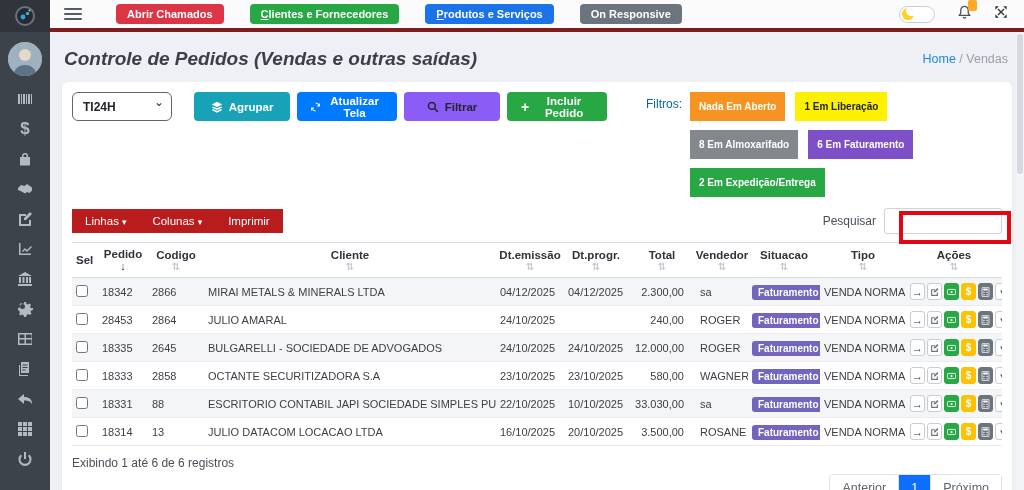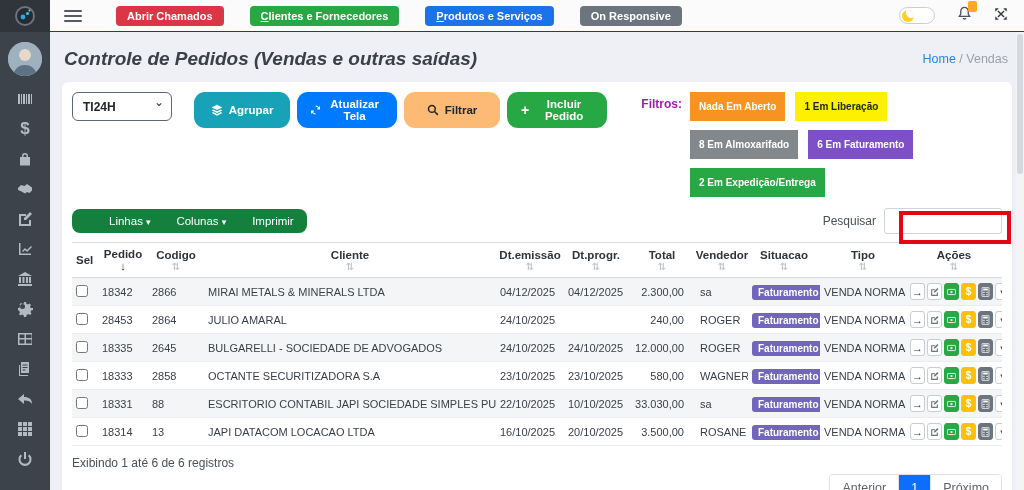--- a/index.html
+++ b/index.html
@@ -11,21 +11,21 @@
   }
   
   .sidebar { position:absolute; left:0; top:0; width:50px; height:490px; background:#3d434b; z-index:20; }
   .logo-box { height:32px; background:#30353c; display:flex; align-items:center; justify-content:center; }
   .avatar { width:34px; height:34px; border-radius:50%; margin:10px auto 8px; overflow:hidden; background:#8ea0b0; display:block; }
   .side-ic { height:30px; width:50px; display:flex; align-items:center; justify-content:center; color:#b3bac1; cursor:pointer; }
   .side-ic svg { width:16px; height:16px; fill:#b3bac1; }
   .side-ic.txt { font-size:17px; font-weight:bold; color:#b3bac1; }
   
   .navbar { position:absolute; left:50px; top:0; width:974px; height:32px; background:#fbfbfc;
-    border-bottom:1px solid #7f1d1d; display:flex; align-items:center; z-index:15; padding:0 16px 0 14px; }
+    border-bottom:4px solid #7f1d1d; display:flex; align-items:center; z-index:15; padding:0 16px 0 14px; }
   .hamburger { width:18px; cursor:pointer; margin-right:34px; }
   .hamburger span { display:block; height:2px; background:#565b61; margin:3px 0; border-radius:1px; }
   .nav-btn { border:none; color:#fff; font-weight:700; font-size:11px; padding:4px 11px; border-radius:4px;
     margin-right:26px; cursor:pointer; font-family:inherit; }
   .nav-btn.red { background:#dc3545; }
   .nav-btn.green { background:#28a745; }
   .nav-btn.blue { background:#1a73e8; }
   .nav-btn.gray { background:#6c757d; margin-right:0; }
   .uf::first-letter { text-decoration: underline; }
   .nav-right { margin-left:auto; display:flex; align-items:center; gap:22px; }
@@ -43,39 +43,39 @@
   h1 { font-size:19px; font-style:italic; font-weight:700; color:#3b4046;text-align:center; }
   .breadcrumb { font-size:12.5px; color:#9aa0a6; }
   .breadcrumb a { color:#1e88e5; text-decoration:none; cursor:pointer; }
   .card { background:#fff; border-radius:6px; box-shadow:0 1px 2px rgba(40,50,60,.08); margin:0 12px; padding:10px; }
   
   .controls-row { display:flex; align-items:flex-start; }
   .select-wrap { position:relative; }
   select { appearance:none; -webkit-appearance:none; width:100px; height:29px; border:1px solid #5f666d; border-radius:6px;
     font-weight:700; font-size:12px; padding:0 20px 0 10px; background:#fff; color:#212529; font-family:inherit; }
   .select-wrap::after { content:"⌄"; position:absolute; right:8px; top:3px; font-size:12px; color:#33383d; pointer-events:none; }
-  .ctl-btn { height:36px; border:none; border-radius:11px; color:#fff; font-weight:700; font-size:11.5px;
+  .ctl-btn { height:29px; border:none; border-radius:4px; color:#fff; font-weight:700; font-size:11.5px;
     display:inline-flex; align-items:center; justify-content:center; gap:6px; cursor:pointer; font-family:inherit; padding:0 14px; }
   .ctl-btn svg { width:12px; height:12px; }
   .b-teal { background:#17a2b8; width:96px; margin-left:22px; }
   .b-blue { background:#007bff; width:100px; margin-left:7px; }
-  .b-yellow { background:#fdba74; color:#212529; width:96px; margin-left:7px; }
+  .b-yellow { background:#8b5cf6; color:#212529; width:96px; margin-left:7px; }
   .b-green { background:#28a745; width:100px; margin-left:7px; }
   .filters-block { margin-left:auto; display:flex; gap:8px; }
-  .filters-label { font-weight:700; font-size:12px; color:#a21caf; padding-top:5px;text-align:right; }
+  .filters-label { font-weight:400; font-size:12px; color:#0369a1; padding-top:5px;text-align:right; }
   .filter-badges { width:312px; display:flex; flex-wrap:wrap; gap:9px 10px; }
   .fbadge { border-radius:0; font-weight:700; font-size:10px; padding:9px 9px; color:#fff; cursor:pointer; white-space:nowrap; }
   .fb-orange { background:#f79421; }
   .fb-yellow { background:#fdf000; color:#212529; }
   .fb-gray   { background:#83888d; }
   .fb-purple { background:#7d50c8; }
   .fb-green  { background:#28a745; }
   
   .subcontrols-row { display:flex; align-items:center; margin-top:11px; }
-  .btn-group-gray { display:inline-flex; background:#15803d; border-radius:8px; overflow:hidden;padding-left:24px; }
+  .btn-group-gray { display:inline-flex; background:#b91c1c; border-radius:0; overflow:hidden; }
   .btn-group-gray button { background:transparent; border:none; color:#fff; font-size:11.5px; padding:6px 13px;
     cursor:pointer; font-family:inherit; }
   .btn-group-gray .caret { font-size:9px; margin-left:3px; }
   .search-wrap { margin-left:auto; display:flex; align-items:center; gap:8px; }
   .search-wrap label { font-size:12px; color:#495057; }
   .search-wrap input { width:118px; height:26px; border:1px solid #ced4da; border-radius:3px; padding:0 6px; font-family:inherit; }
   
   table { width:100%; border-collapse:collapse; table-layout:fixed; margin-top:8px; font-size:11px; }
   th { text-align:left; font-weight:700; font-size:11.5px; color:#2f343a; padding:5px 4px;
     border-top:1px solid #d9dde1; border-bottom:1px solid #d9dde1; }
@@ -603,21 +603,21 @@
                   <span>▾</span>
                 </button>
             </div>
           </td>
         </tr>
 
         <tr>
           <td><input type="checkbox" style=""></td>
           <td>18314</td>
           <td>13</td>
-          <td>JAPI DATACOM LOCACAO LTDA</td>
+          <td>JULIO DATACOM LOCACAO LTDA</td>
           <td>16/10/2025</td>
           <td>20/10/2025</td>
           <td class="c-total">3.500,00</td>
           <td>ROSANE</td>
           <td><span class="sit-badge">Faturamento</span></td>
           <td>VENDA NORMAL</td>
           <td>
             <div class="actions">
               <button class="abtn">
                   <span class="arrow">→</span>

